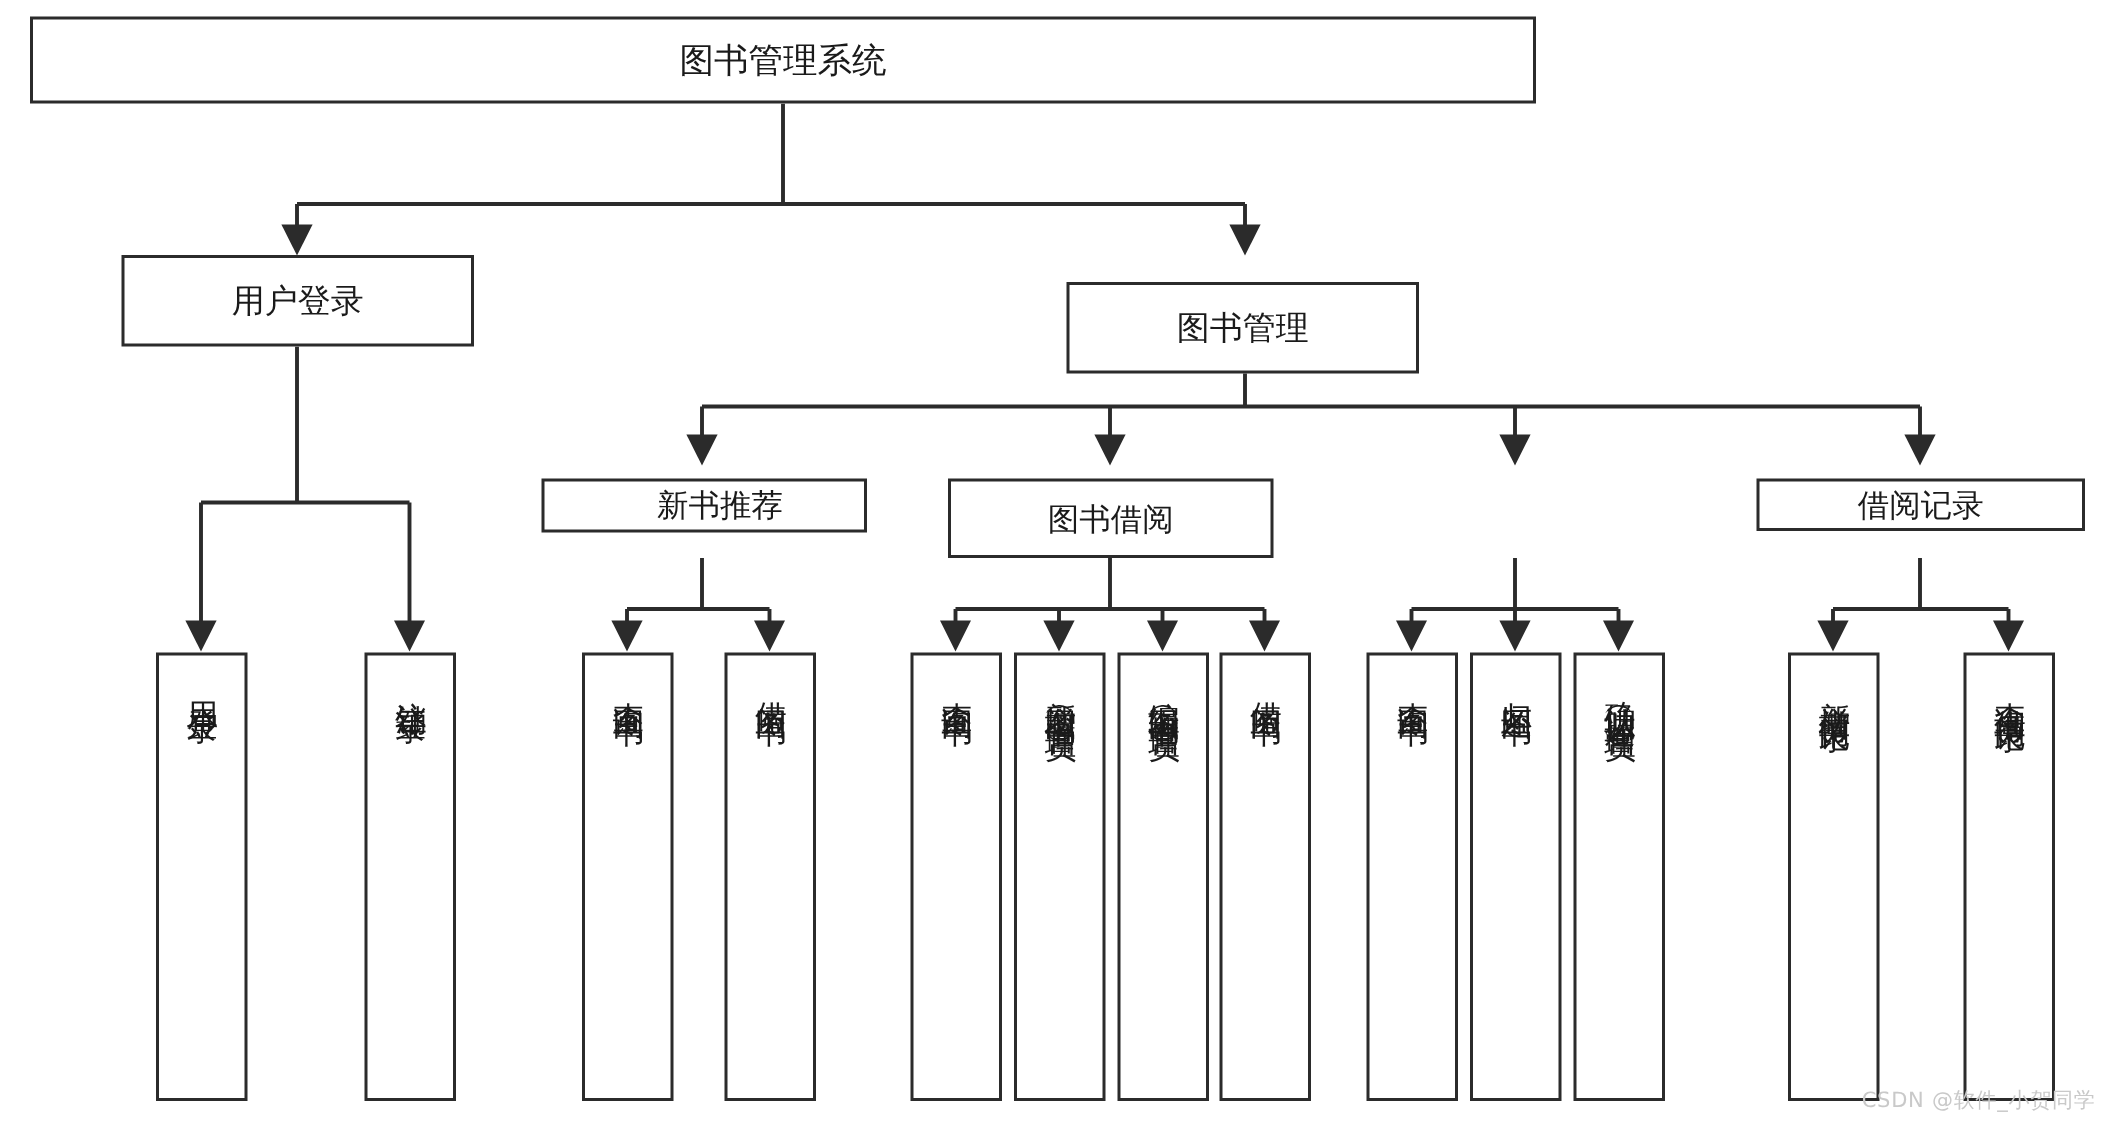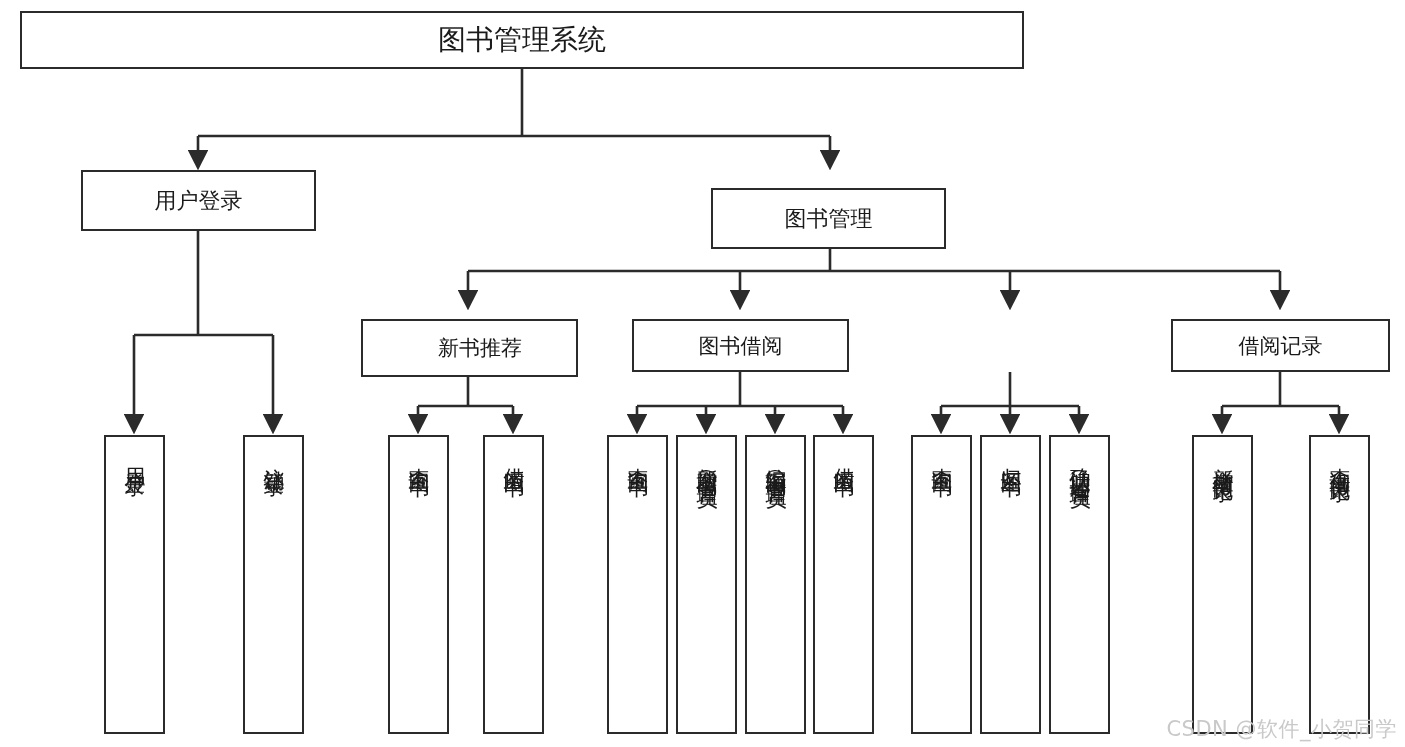--- a/index.html
+++ b/index.html
@@ -30,21 +30,21 @@
     box-sizing: border-box;
     background: #ffffff;
     border: 2px solid #2b2b2b;
     display: flex;
     align-items: center;
     justify-content: center;
     color: #1a1a1a;
     z-index: 2;
   }
   .node.root {
-    font-size: 28px;
+    font-size: 23px;
   }
   .node.level2 {
     font-size: 22px;
   }
   .node.level3 {
     font-size: 21px;
   }
   .node.leaf {
     font-size: 21px;
     align-items: flex-start;
@@ -55,21 +55,21 @@
     writing-mode: vertical-rl;
     text-orientation: upright;
     letter-spacing: 3px;
     line-height: 1.0;
     white-space: nowrap;
   }
   .watermark {
     position: absolute;
     right: 8px;
     bottom: 4px;
-    font-size: 21px;
+    font-size: 14px;
     color: #c9c9c9;
     letter-spacing: 0.5px;
     z-index: 5;
     white-space: nowrap;
   }
 </style>
 </head>
 <body>
 
 <div id="canvas">
@@ -128,27 +128,27 @@
     <span>图书管理系统</span>
   </div>
 
   <div class="node level2" style="left:81px; top:170px; width:235px; height:61px;">
     <span>用户登录</span>
   </div>
   <div class="node level2" style="left:711px; top:188px; width:235px; height:61px;">
     <span>图书管理</span>
   </div>
 
-  <div class="node level3" style="left:361px; top:319px; width:217px; height:58px;padding-left:21px;">
+  <div class="node level3" style="left:361px; top:319px; width:217px; height:36px;padding-left:21px;">
     <span>新书推荐</span>
   </div>
   <div class="node level3" style="left:632px; top:319px; width:217px; height:53px;">
     <span>图书借阅</span>
   </div>
-  <div class="node level3" style="left:1171px; top:319px; width:219px; height:53px;">
+  <div class="node level3" style="left:1171px; top:319px; width:219px; height:35px;">
     <span>借阅记录</span>
   </div>
 
   <div class="node leaf" style="left:104px; top:435px; width:61px; height:299px;">
     <span class="vtext">用户登录</span>
   </div>
   <div class="node leaf" style="left:243px; top:435px; width:61px; height:299px;">
     <span class="vtext">注销登录</span>
   </div>
 

